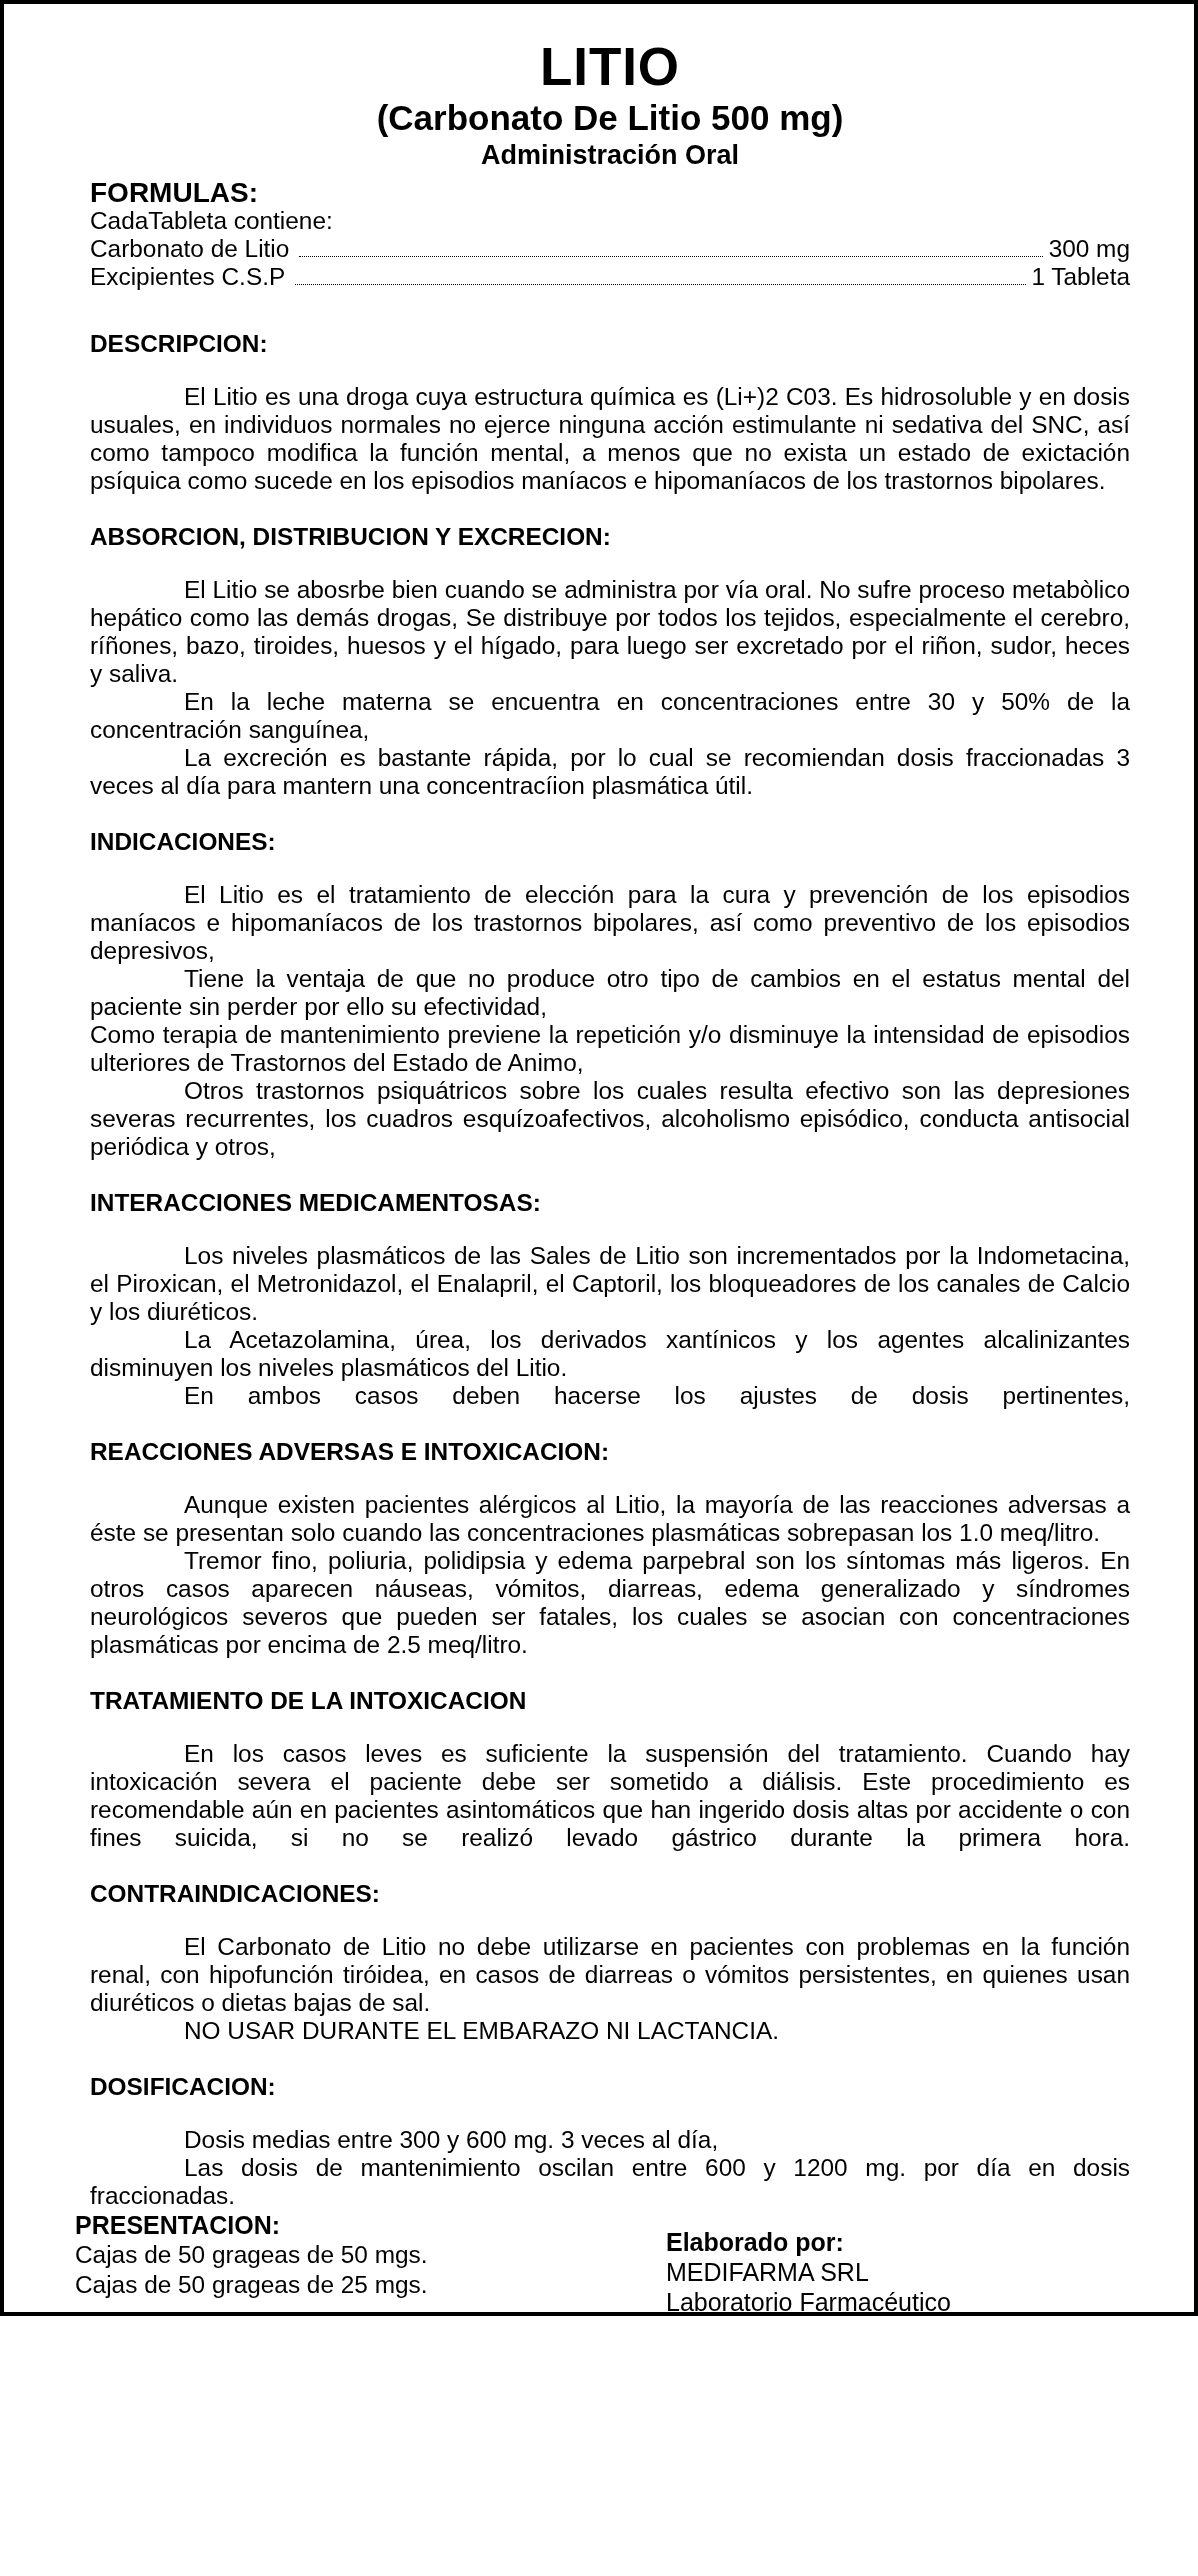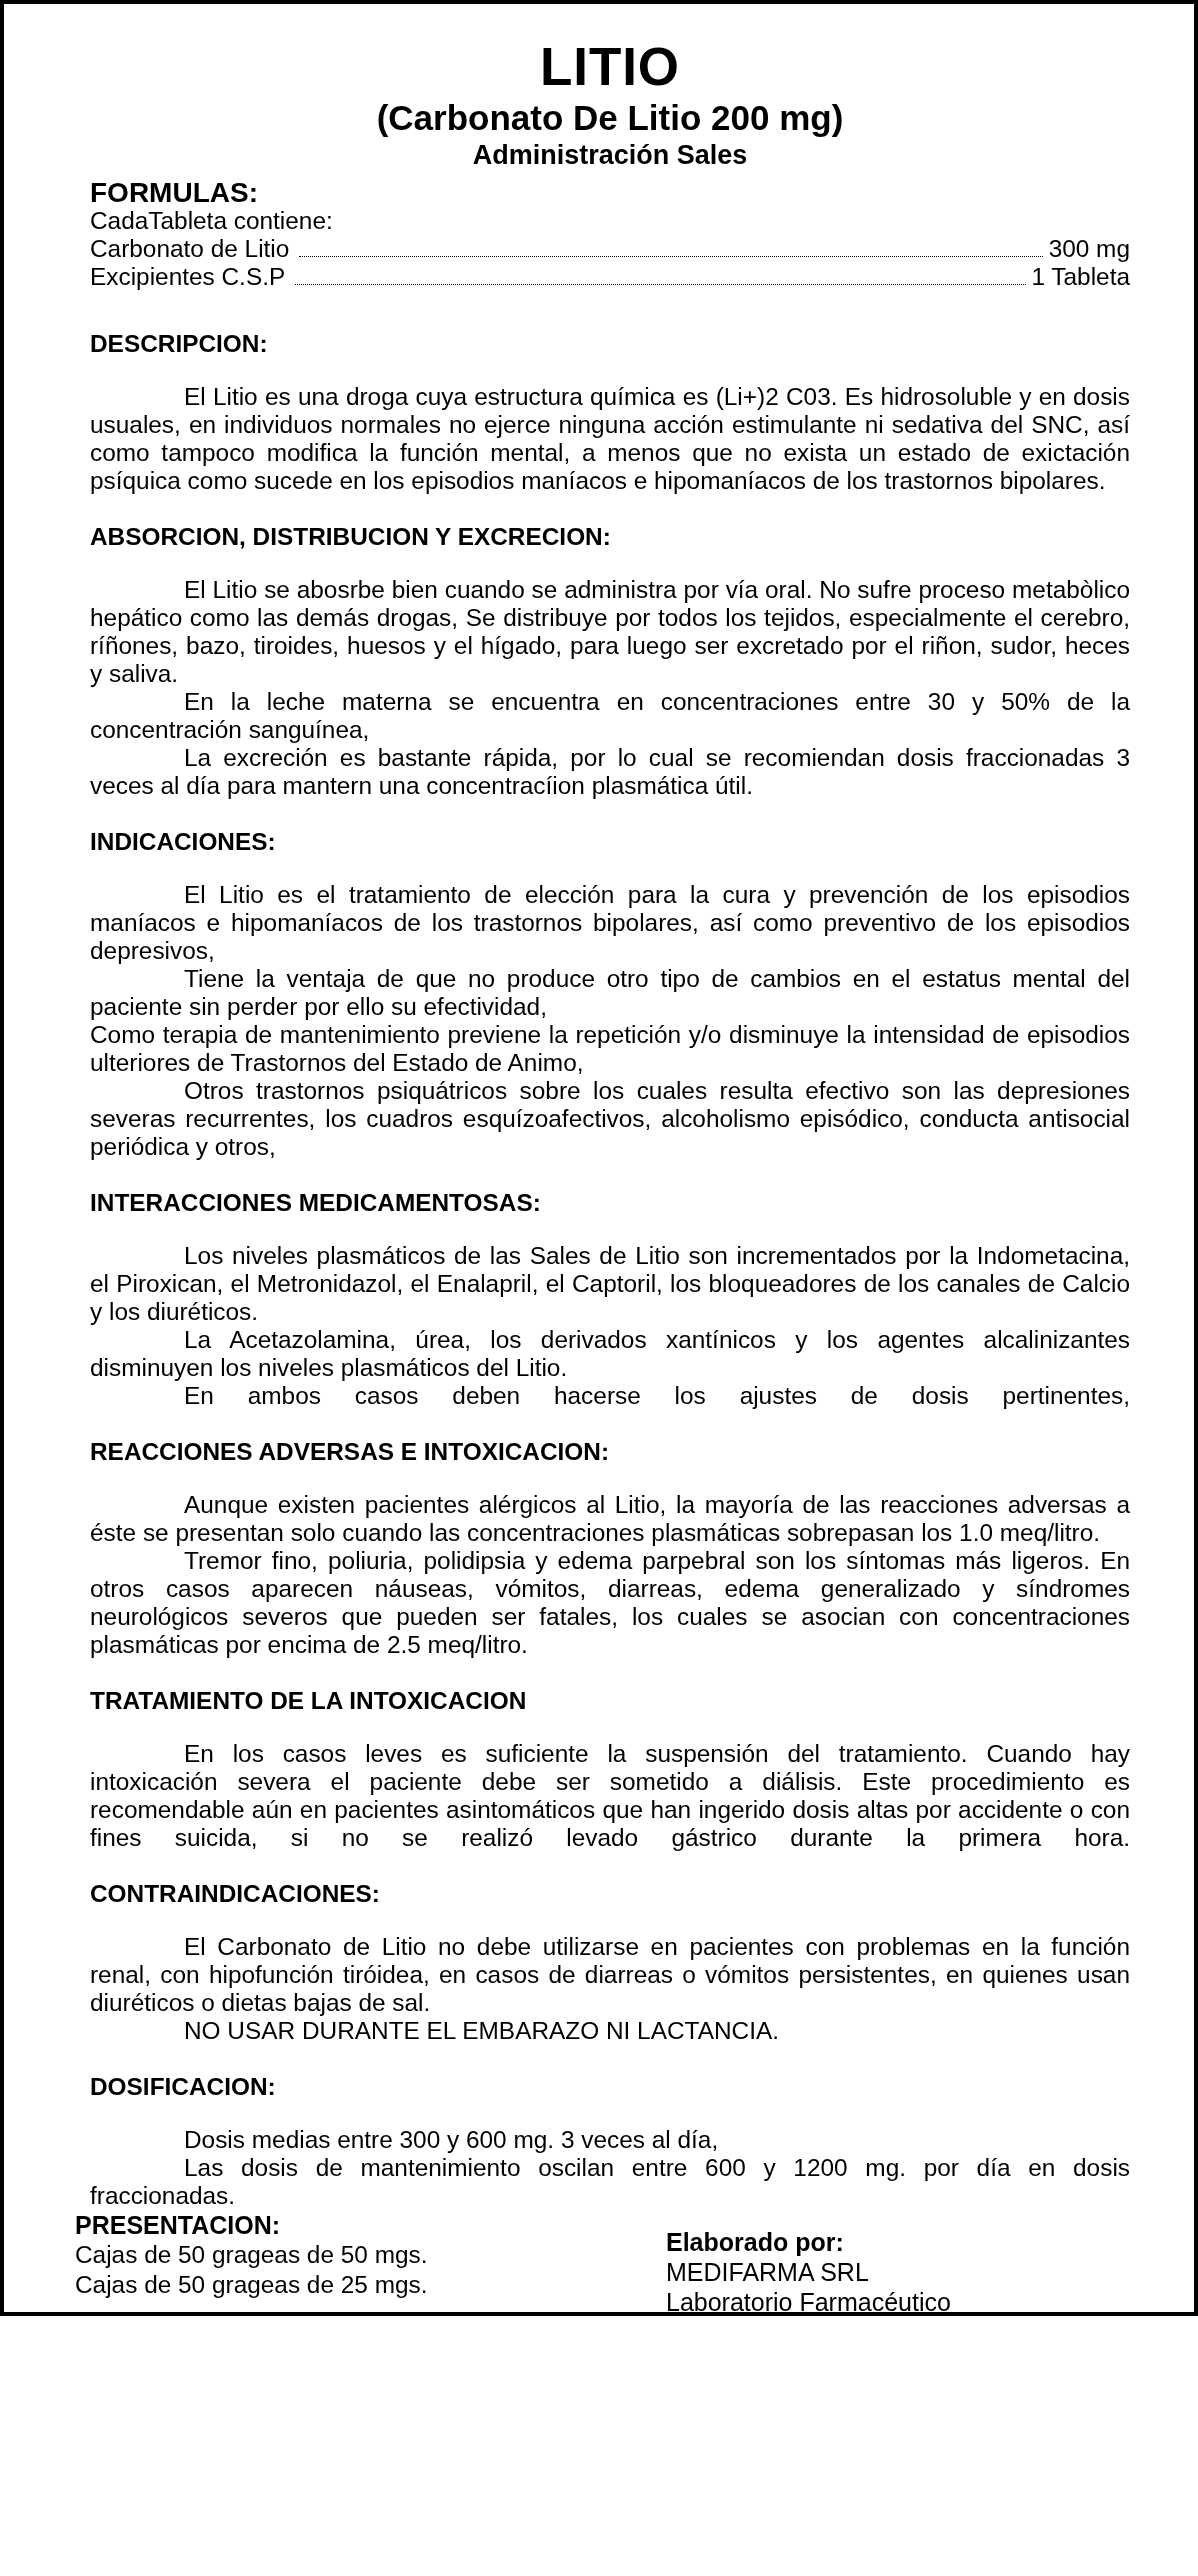--- a/index.html
+++ b/index.html
@@ -102,22 +102,22 @@
   .fblock + .fblock { margin-top: 32px; }
   .fcol-right .fline { font-size: 25px; }
 </style>
 </head>
 <body>
 
 <div class="page">
 
   <header class="doc-header">
     <h1 class="doc-title">LITIO</h1>
-    <div class="doc-subtitle">(Carbonato De Litio 200 mg)</div>
-    <div class="doc-admin">Administración Sales</div>
+    <div class="doc-subtitle">(Carbonato De Litio 500 mg)</div>
+    <div class="doc-admin">Administración Oral</div>
   </header>
 
   <div class="formulas">
     <h2 class="formulas-heading">FORMULAS:</h2>
     <p class="formulas-intro">CadaTableta contiene:</p>
     <div class="frow">
       <span>Carbonato de Litio</span>
       <span class="leader"></span>
       <span>300 mg</span>
     </div>

